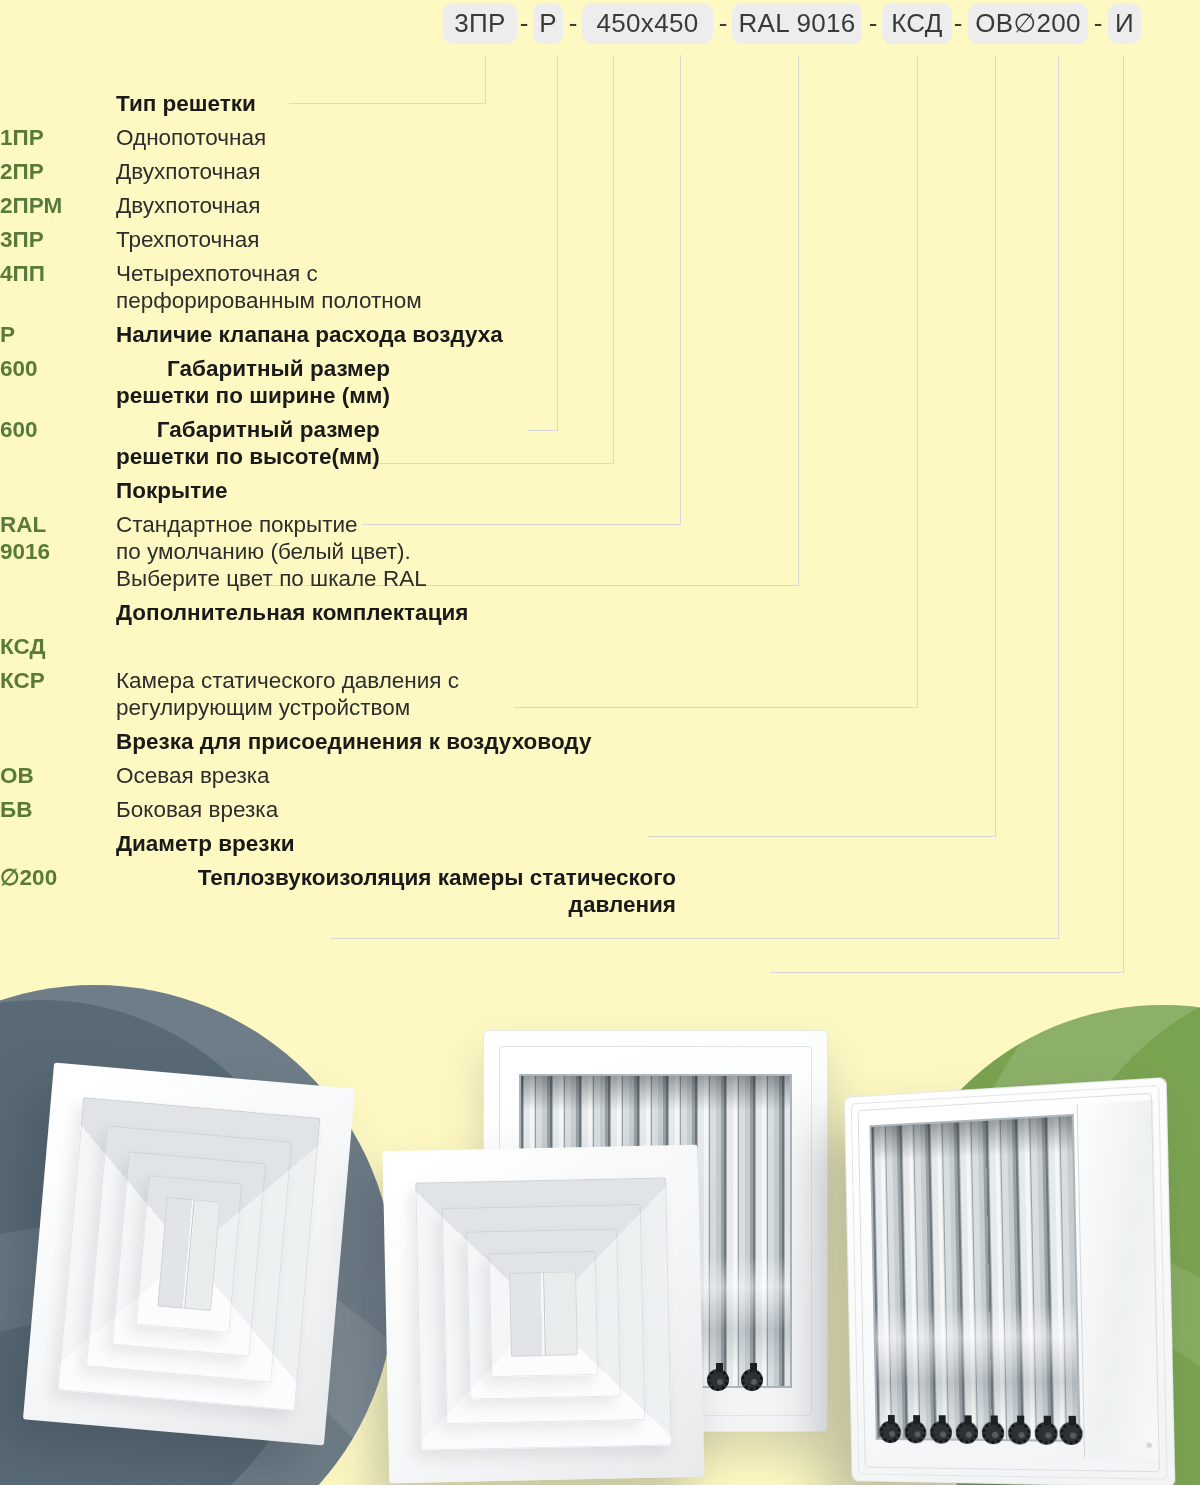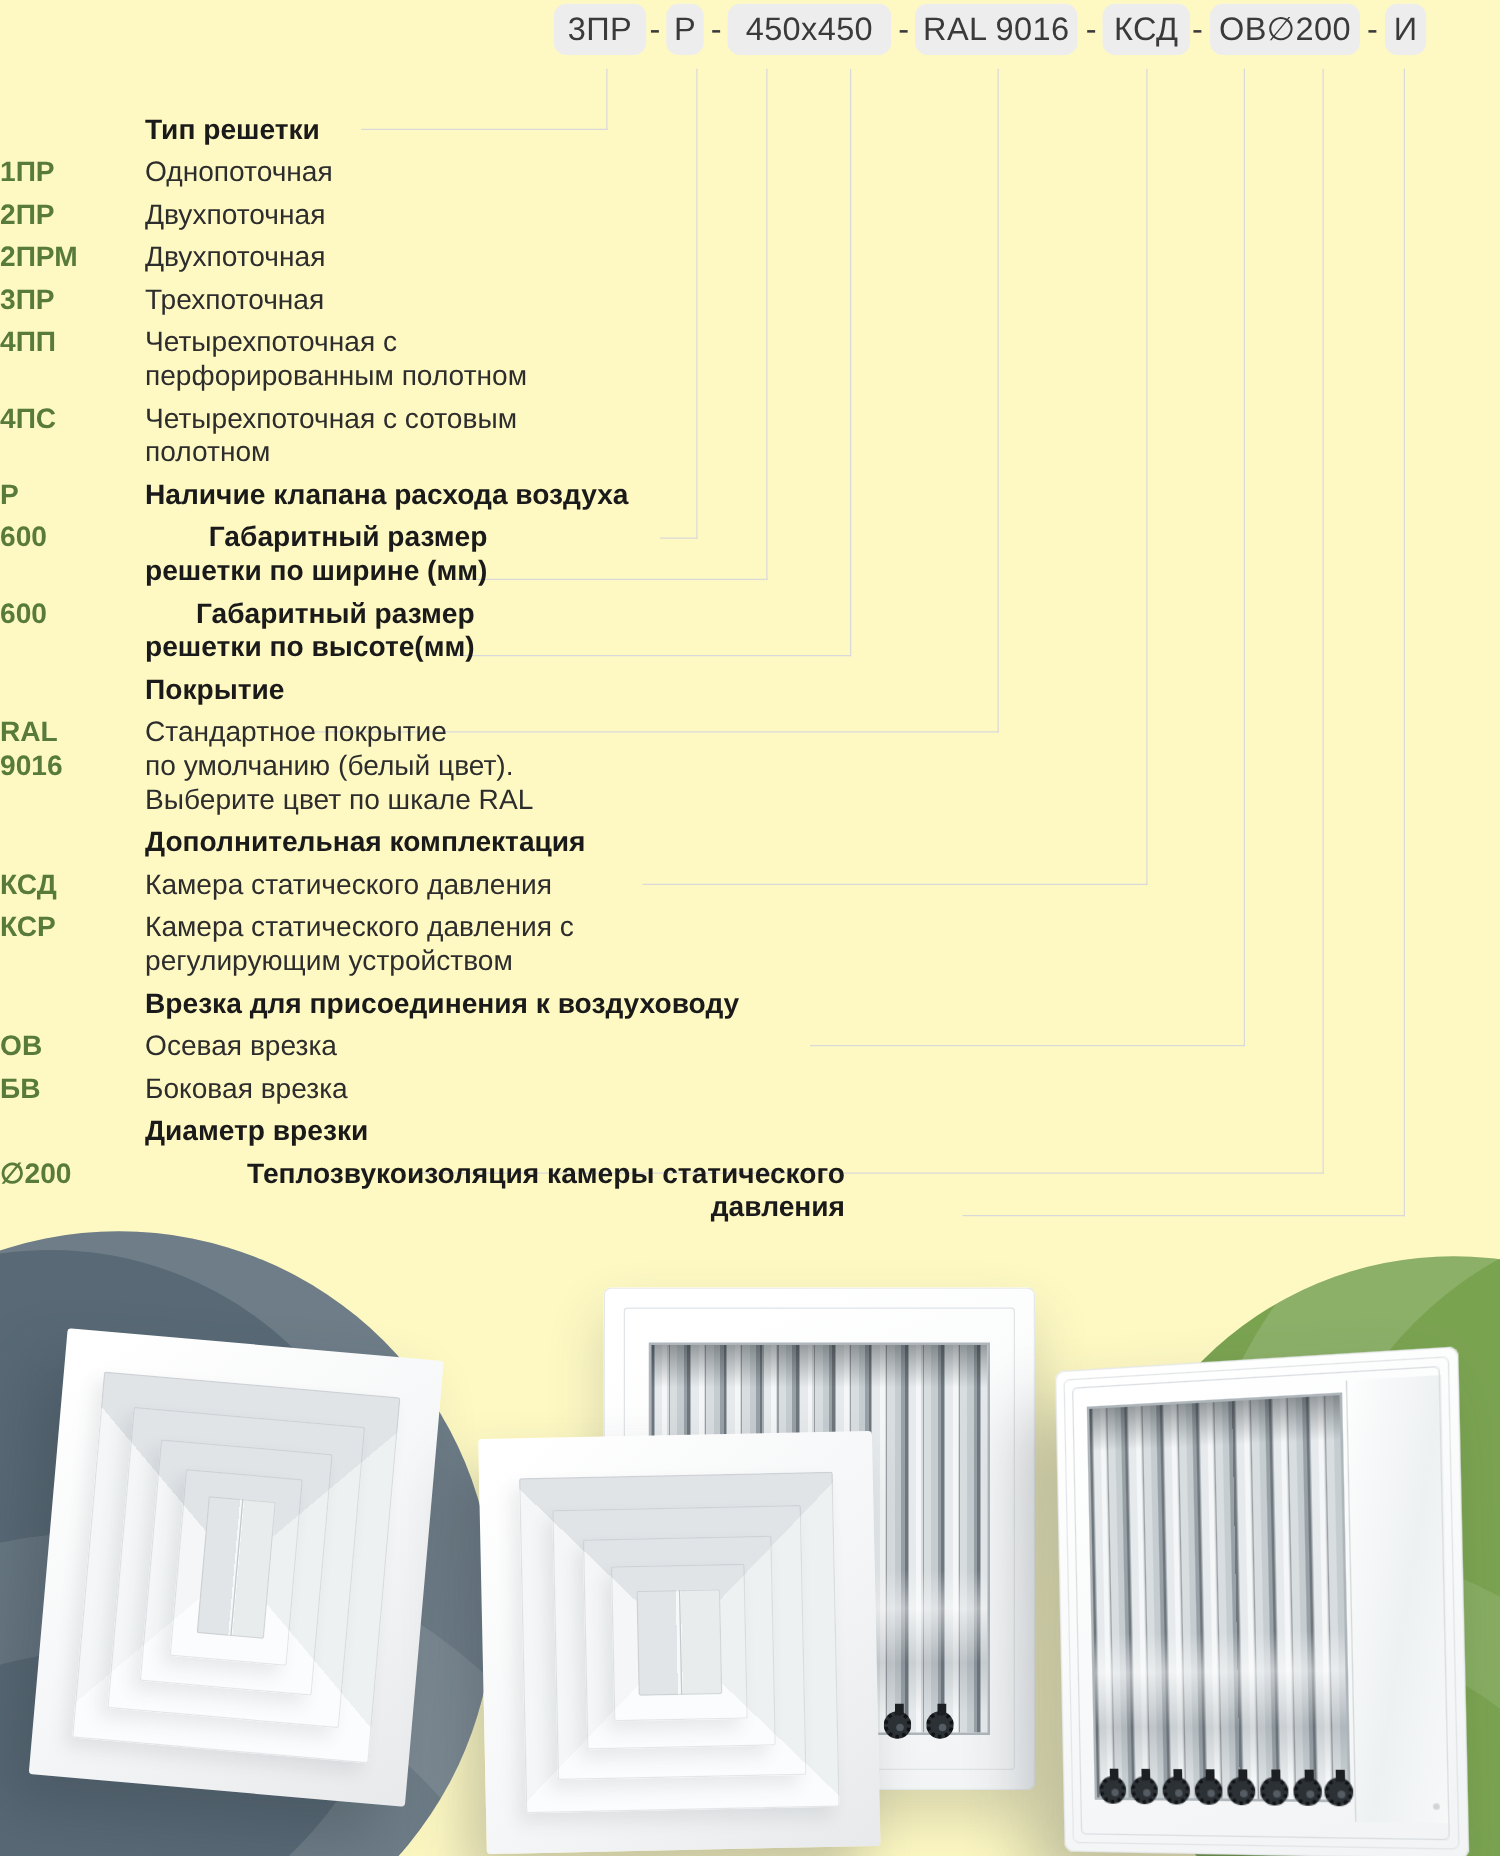--- a/index.html
+++ b/index.html
@@ -144,25 +144,20 @@
     </div>
     <div class="lrow">
       <span class="lcode">3ПР</span>
       <span class="ltext">Трехпоточная</span>
     </div>
     <div class="lrow">
       <span class="lcode">4ПП</span>
       <span class="ltext">Четырехпоточная с
 перфорированным полотном</span>
     </div>
-    <div class="lrow">
-      <span class="lcode">4ПС</span>
-      <span class="ltext">Четырехпоточная с сотовым
-полотном</span>
-    </div>
     <div class="lrow b">
       <span class="lcode">Р</span>
       <span class="ltext">Наличие клапана расхода воздуха</span>
     </div>
     <div class="lrow b">
       <span class="lcode">600</span>
       <span class="ltext">Габаритный размер
 решетки по ширине (мм)</span>
     </div>
     <div class="lrow b">
@@ -180,21 +175,20 @@
       <span class="ltext">Стандартное покрытие
 по умолчанию (белый цвет).
 Выберите цвет по шкале RAL</span>
     </div>
     <div class="lrow b">
       <span class="lcode"></span>
       <span class="ltext">Дополнительная комплектация</span>
     </div>
     <div class="lrow">
       <span class="lcode">КСД</span>
-      <span class="ltext">Камера статического давления</span>
     </div>
     <div class="lrow">
       <span class="lcode">КСР</span>
       <span class="ltext">Камера статического давления с
 регулирующим устройством</span>
     </div>
     <div class="lrow b">
       <span class="lcode"></span>
       <span class="ltext">Врезка для присоединения к воздуховоду</span>
     </div>

